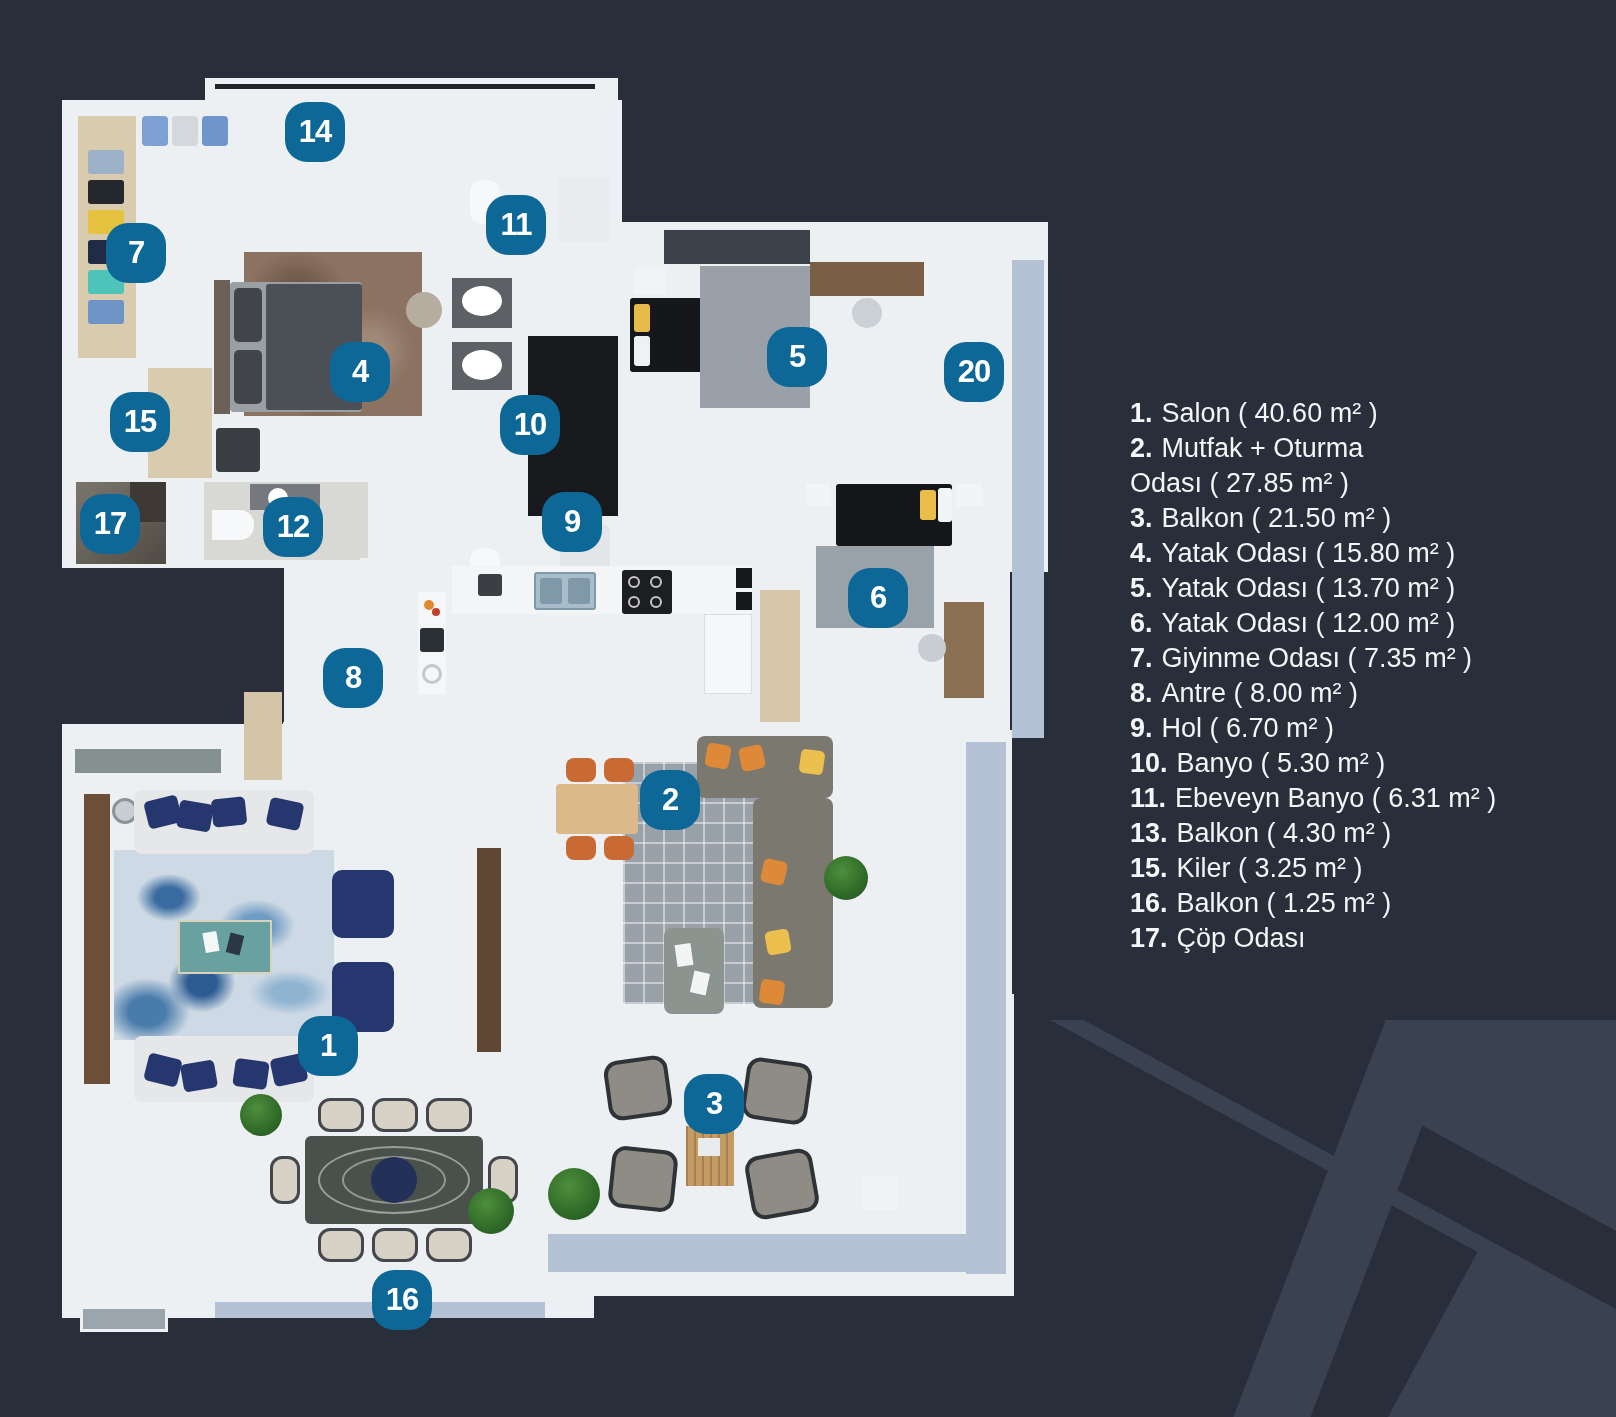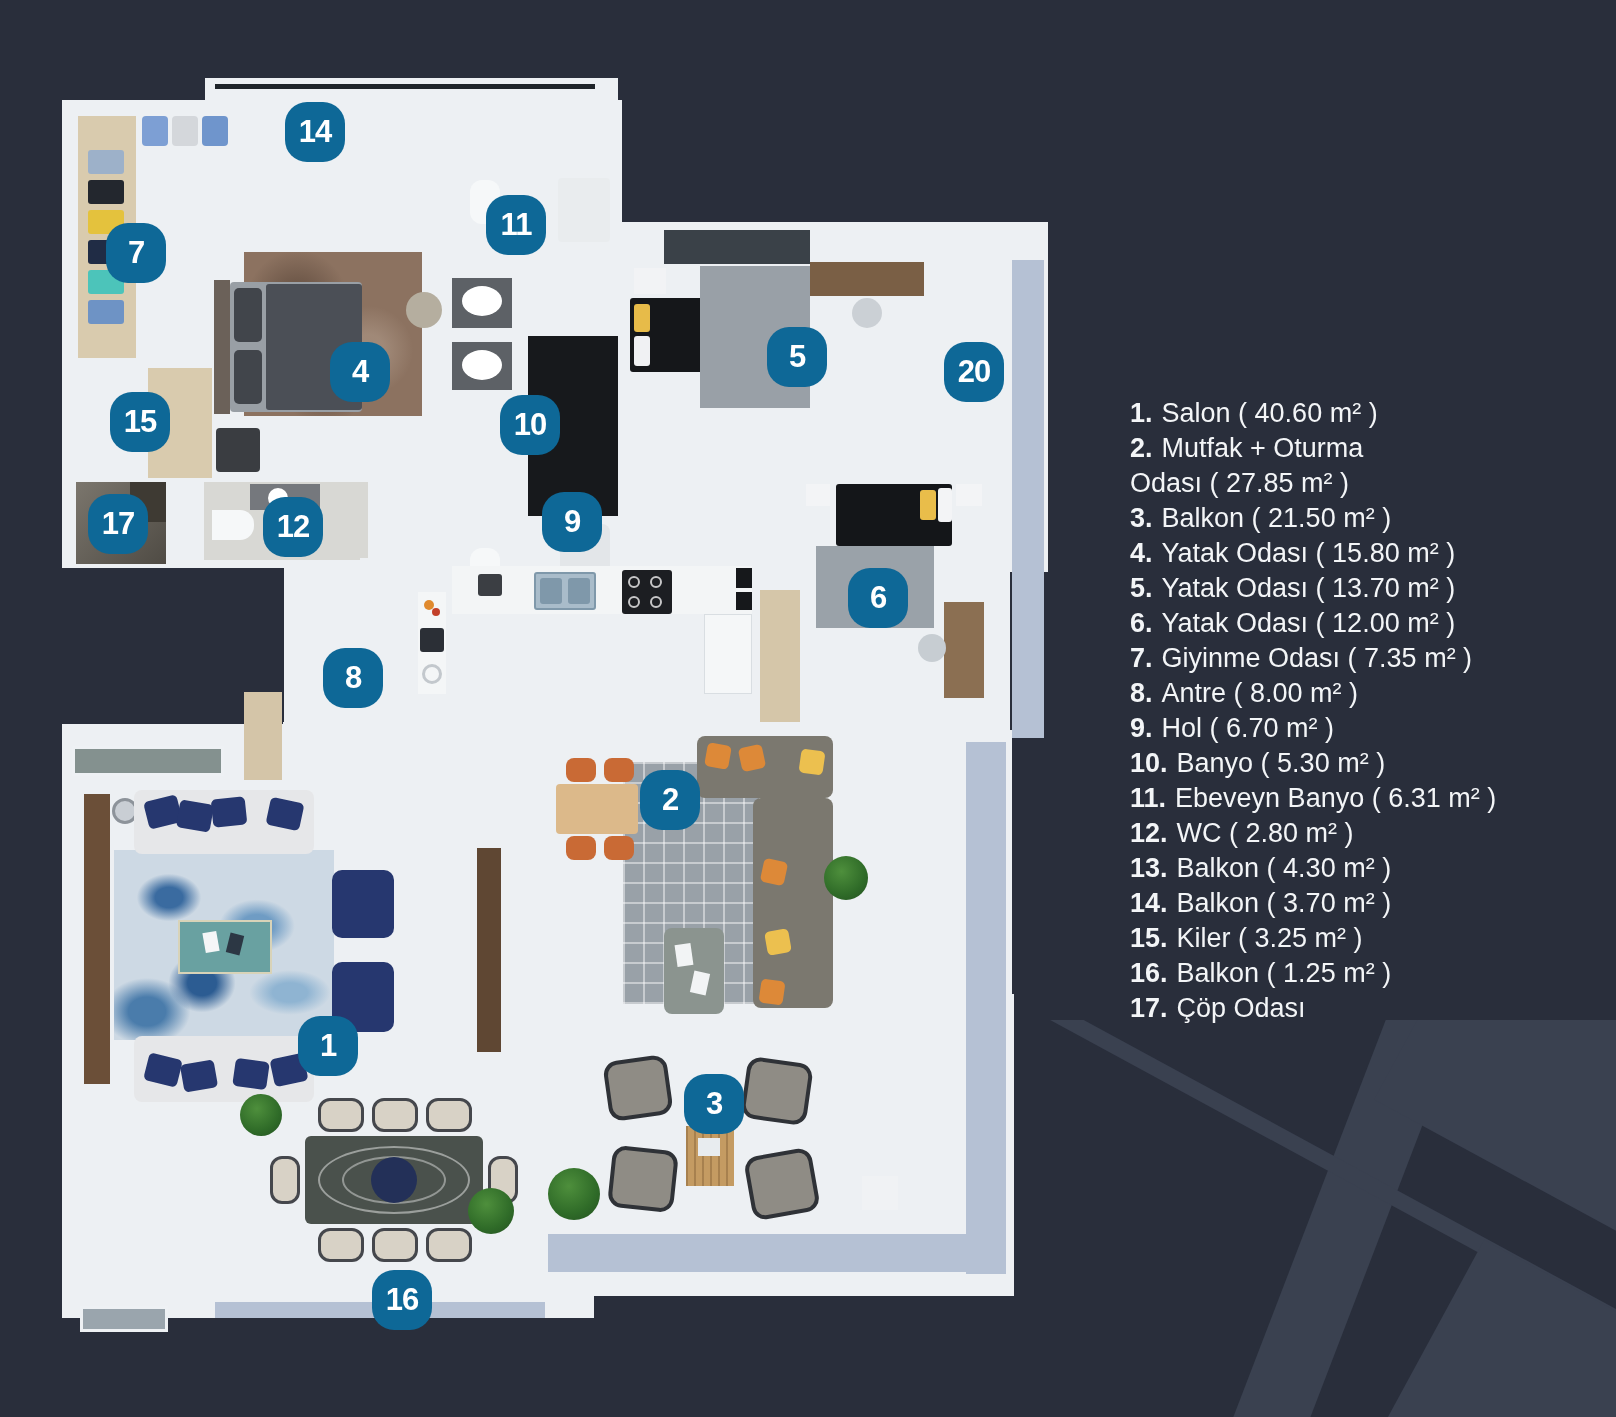--- a/index.html
+++ b/index.html
@@ -53,23 +53,21 @@
 Odası ( 27.85 m² )</span></div>
       <div class="li"><b>3.</b><span>Balkon ( 21.50 m² )</span></div>
       <div class="li"><b>4.</b><span>Yatak Odası ( 15.80 m² )</span></div>
       <div class="li"><b>5.</b><span>Yatak Odası ( 13.70 m² )</span></div>
       <div class="li"><b>6.</b><span>Yatak Odası ( 12.00 m² )</span></div>
       <div class="li"><b>7.</b><span>Giyinme Odası ( 7.35 m² )</span></div>
       <div class="li"><b>8.</b><span>Antre ( 8.00 m² )</span></div>
       <div class="li"><b>9.</b><span>Hol ( 6.70 m² )</span></div>
       <div class="li"><b>10.</b><span>Banyo ( 5.30 m² )</span></div>
       <div class="li"><b>11.</b><span>Ebeveyn Banyo ( 6.31 m² )</span></div>
-      <div class="li"><b>12.</b><span>WC ( 2.80 m² )</span></div>
       <div class="li"><b>13.</b><span>Balkon ( 4.30 m² )</span></div>
-      <div class="li"><b>14.</b><span>Balkon ( 3.70 m² )</span></div>
       <div class="li"><b>15.</b><span>Kiler ( 3.25 m² )</span></div>
       <div class="li"><b>16.</b><span>Balkon ( 1.25 m² )</span></div>
       <div class="li"><b>17.</b><span>Çöp Odası</span></div>
     </div>
 
   <div class="abs" style="left:0;top:0;width:1050px;height:1417px">
 
     
     <span class="wall" style="left:205px;top:78px;width:413px;height:92px"></span>
     <span class="wall" style="left:62px;top:100px;width:560px;height:470px"></span>
@@ -289,16 +287,16 @@
         <div class="badge" style="left: 136px; top: 253px;">7</div>
         <div class="badge" style="left: 353px; top: 678px;">8</div>
         <div class="badge" style="left: 572px; top: 522px;">9</div>
         <div class="badge" style="left: 530px; top: 425px;">10</div>
         <div class="badge" style="left: 516px; top: 225px;">11</div>
         <div class="badge" style="left: 293px; top: 527px;">12</div>
         <div class="badge" style="left: 974px; top: 372px;">20</div>
         <div class="badge" style="left: 315px; top: 132px;">14</div>
         <div class="badge" style="left: 140px; top: 422px;">15</div>
         <div class="badge" style="left: 402px; top: 1300px;">16</div>
-        <div class="badge" style="left: 118px; top: 524px;">17</div>
+        <div class="badge" style="left: 110px; top: 524px;">17</div>
       </div>
   </div>
 </div>
 
 </body></html>

